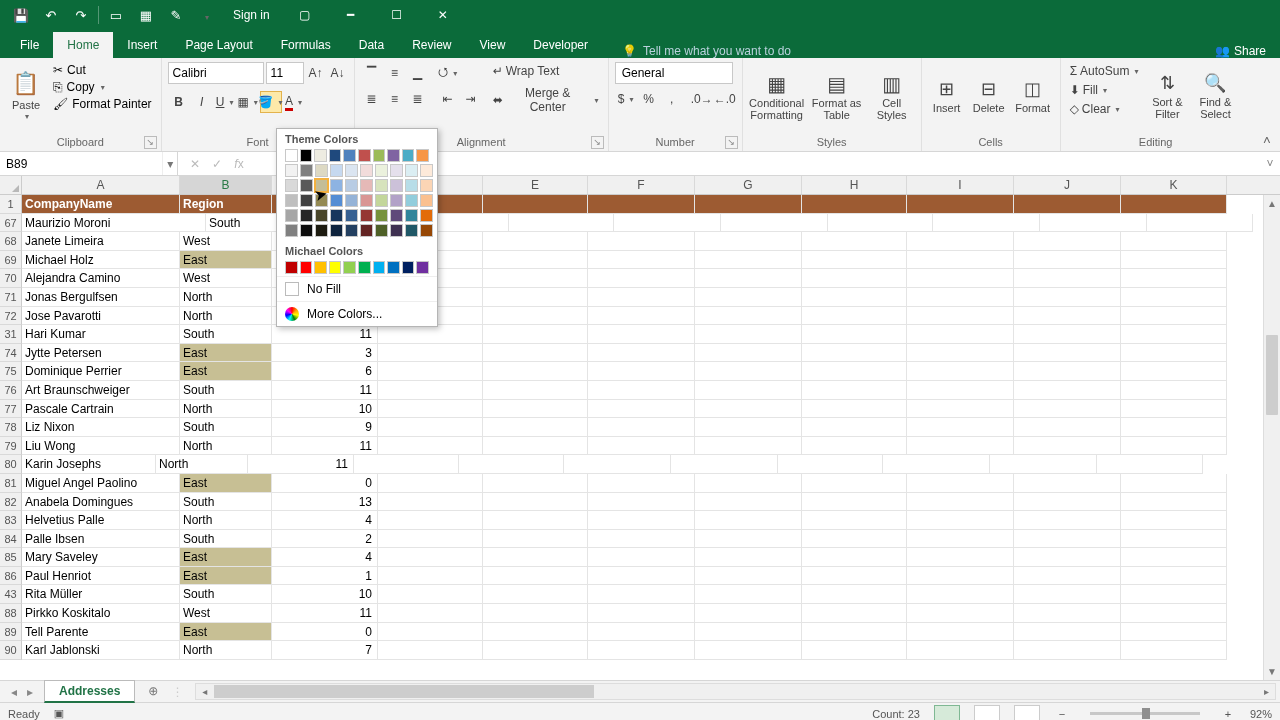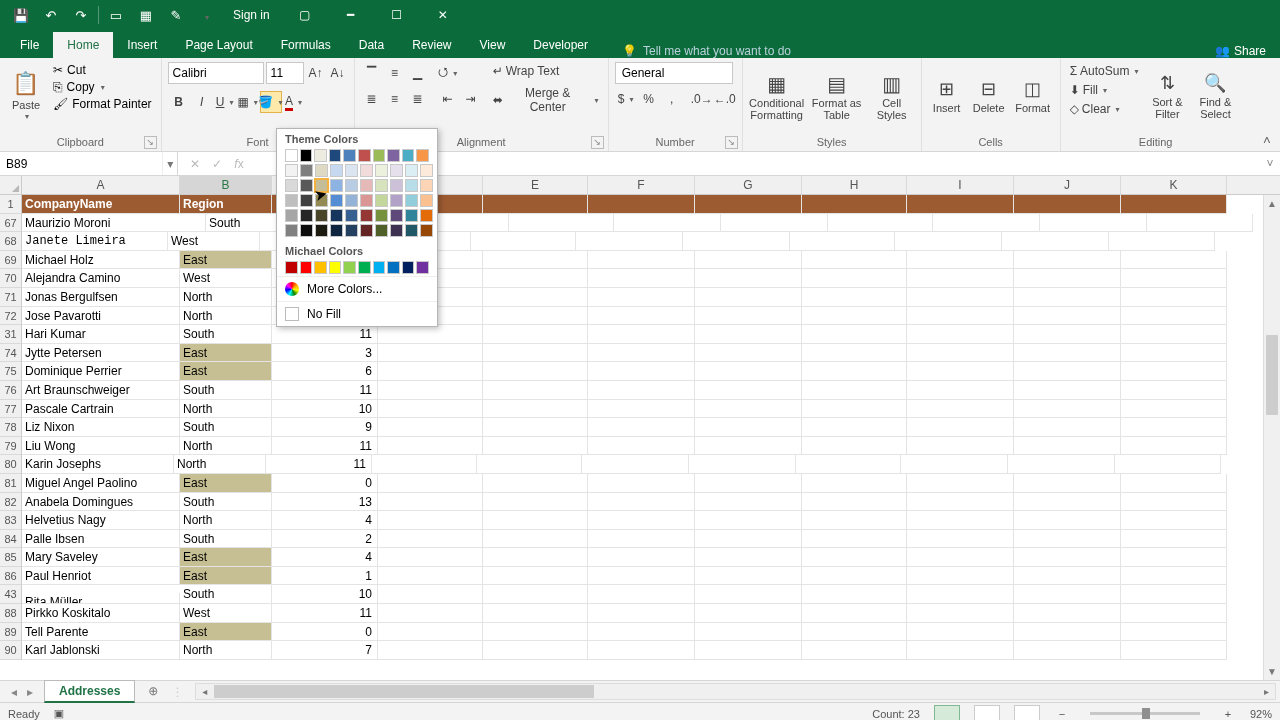--- a/index.html
+++ b/index.html
@@ -385,21 +385,21 @@
         <div class="cell" style="width: 105px;"></div>
         <div class="cell" style="width: 107px;"></div>
         <div class="cell" style="width: 107px;"></div>
         <div class="cell" style="width: 105px;"></div>
         <div class="cell" style="width: 107px;"></div>
         <div class="cell" style="width: 107px;"></div>
         <div class="cell" style="width: 106px;"></div>
       </div>
       <div class="row">
         <div class="rh">68</div>
-        <div class="cell" style="width: 146px; font-family: Liberation Mono, monospace;">Janete Limeira</div>
+        <div class="cell" style="width: 158px;">Janete Limeira</div>
         <div class="cell" style="width: 92px;">West</div>
         <div class="cell" style="width: 106px;"></div>
         <div class="cell" style="width: 105px;"></div>
         <div class="cell" style="width: 105px;"></div>
         <div class="cell" style="width: 107px;"></div>
         <div class="cell" style="width: 107px;"></div>
         <div class="cell" style="width: 105px;"></div>
         <div class="cell" style="width: 107px;"></div>
         <div class="cell" style="width: 107px;"></div>
         <div class="cell" style="width: 106px;"></div>
@@ -553,21 +553,21 @@
         <div class="cell" style="width: 105px;"></div>
         <div class="cell" style="width: 107px;"></div>
         <div class="cell" style="width: 107px;"></div>
         <div class="cell" style="width: 105px;"></div>
         <div class="cell" style="width: 107px;"></div>
         <div class="cell" style="width: 107px;"></div>
         <div class="cell" style="width: 106px;"></div>
       </div>
       <div class="row">
         <div class="rh">80</div>
-        <div class="cell" style="width: 152px;">Karin Josephs</div>
+        <div class="cell" style="width: 134px;">Karin Josephs</div>
         <div class="cell" style="width: 92px;">North</div>
         <div class="cell num" style="width: 106px;">11</div>
         <div class="cell" style="width: 105px;"></div>
         <div class="cell" style="width: 105px;"></div>
         <div class="cell" style="width: 107px;"></div>
         <div class="cell" style="width: 107px;"></div>
         <div class="cell" style="width: 105px;"></div>
         <div class="cell" style="width: 107px;"></div>
         <div class="cell" style="width: 107px;"></div>
         <div class="cell" style="width: 106px;"></div>
@@ -595,21 +595,21 @@
         <div class="cell" style="width: 105px;"></div>
         <div class="cell" style="width: 107px;"></div>
         <div class="cell" style="width: 107px;"></div>
         <div class="cell" style="width: 105px;"></div>
         <div class="cell" style="width: 107px;"></div>
         <div class="cell" style="width: 107px;"></div>
         <div class="cell" style="width: 106px;"></div>
       </div>
       <div class="row">
         <div class="rh">83</div>
-        <div class="cell" style="width: 158px;">Helvetius Nagy</div>
+        <div class="cell" style="width: 158px;">Helvetius Palle</div>
         <div class="cell" style="width: 92px;">North</div>
         <div class="cell num" style="width: 106px;">4</div>
         <div class="cell" style="width: 105px;"></div>
         <div class="cell" style="width: 105px;"></div>
         <div class="cell" style="width: 107px;"></div>
         <div class="cell" style="width: 107px;"></div>
         <div class="cell" style="width: 105px;"></div>
         <div class="cell" style="width: 107px;"></div>
         <div class="cell" style="width: 107px;"></div>
         <div class="cell" style="width: 106px;"></div>
@@ -651,21 +651,21 @@
         <div class="cell" style="width: 105px;"></div>
         <div class="cell" style="width: 107px;"></div>
         <div class="cell" style="width: 107px;"></div>
         <div class="cell" style="width: 105px;"></div>
         <div class="cell" style="width: 107px;"></div>
         <div class="cell" style="width: 107px;"></div>
         <div class="cell" style="width: 106px;"></div>
       </div>
       <div class="row">
         <div class="rh">43</div>
-        <div class="cell" style="width: 158px; margin-top: 8px;">Rita Müller</div>
+        <div class="cell" style="width: 158px;">Rita Müller</div>
         <div class="cell" style="width: 92px;">South</div>
         <div class="cell num" style="width: 106px;">10</div>
         <div class="cell" style="width: 105px;"></div>
         <div class="cell" style="width: 105px;"></div>
         <div class="cell" style="width: 107px;"></div>
         <div class="cell" style="width: 107px;"></div>
         <div class="cell" style="width: 105px;"></div>
         <div class="cell" style="width: 107px;"></div>
         <div class="cell" style="width: 107px;"></div>
         <div class="cell" style="width: 106px;"></div>
@@ -844,21 +844,21 @@
       <div class="sw" style="background: rgb(255, 192, 0);"></div>
       <div class="sw" style="background: rgb(255, 255, 0);"></div>
       <div class="sw" style="background: rgb(146, 208, 80);"></div>
       <div class="sw" style="background: rgb(0, 176, 80);"></div>
       <div class="sw" style="background: rgb(0, 176, 240);"></div>
       <div class="sw" style="background: rgb(0, 112, 192);"></div>
       <div class="sw" style="background: rgb(0, 32, 96);"></div>
       <div class="sw" style="background: rgb(112, 48, 160);"></div>
     </div>
   <div class="item">
+    <span class="swic"></span>
+    <span>No Fill</span>
+  </div>
+  <div class="item">
     <span class="wheel"></span>
     <span>More Colors...</span>
   </div>
-  <div class="item">
-    <span class="swic"></span>
-    <span>No Fill</span>
-  </div>
 </div>
 <div class="cursor">➤</div>
 
 </body></html>

